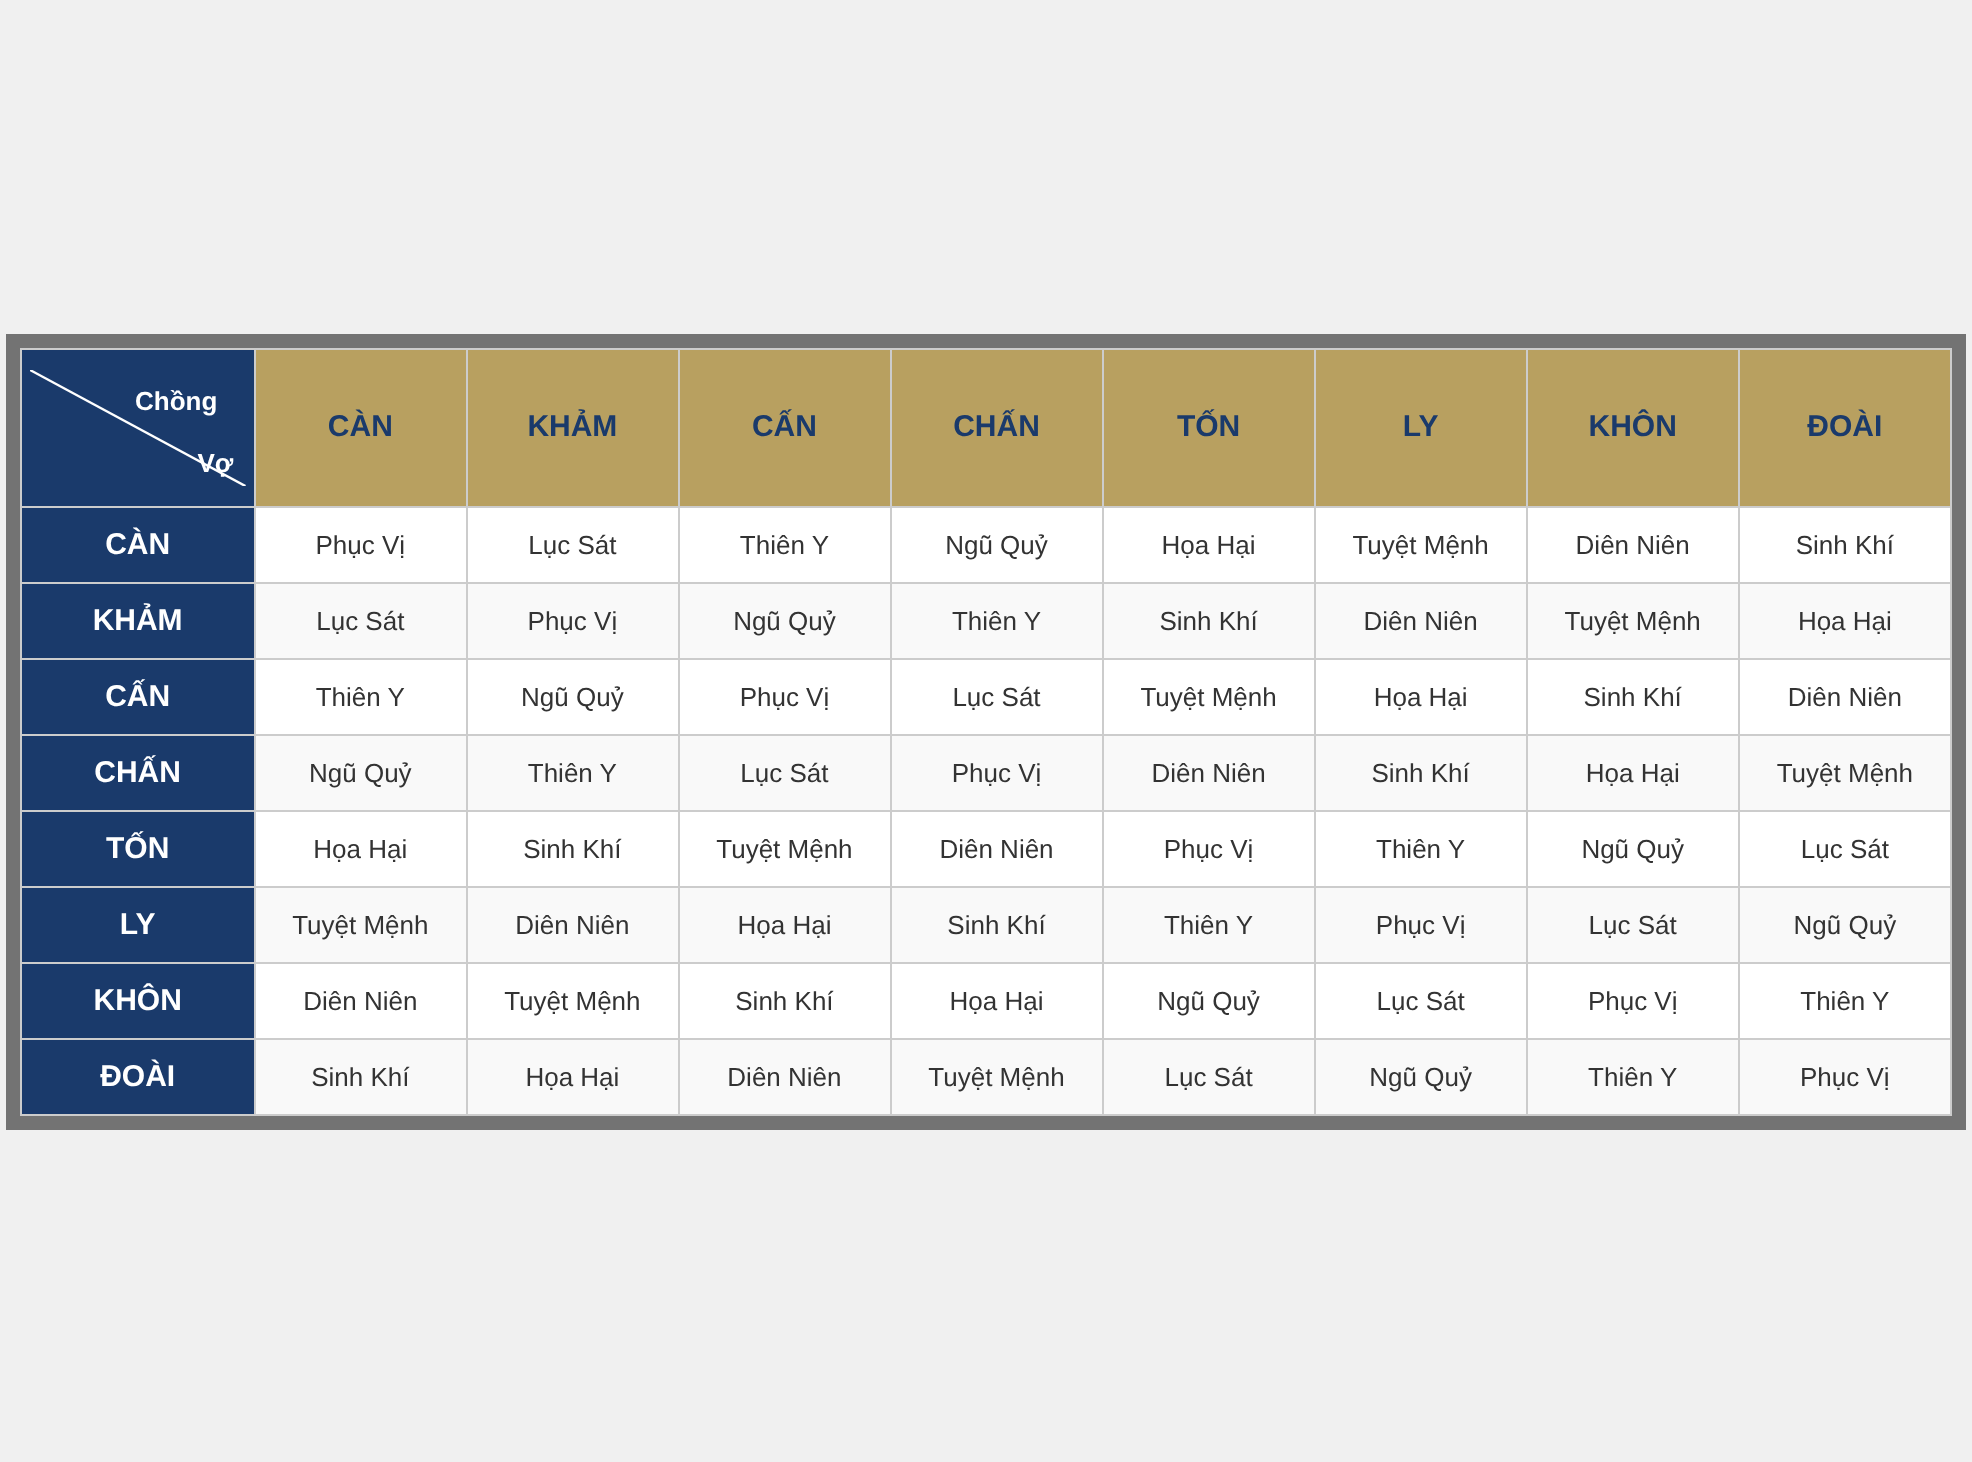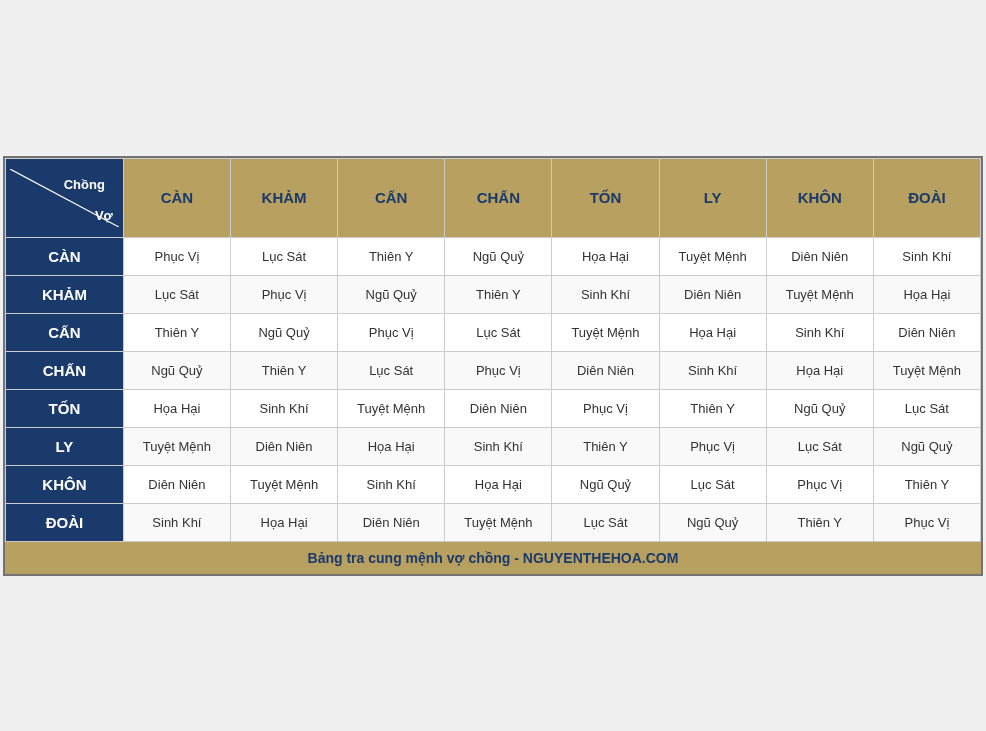--- a/index.html
+++ b/index.html
@@ -5,21 +5,21 @@
     * { box-sizing: border-box; margin: 0; padding: 0; }
     body {
       background: #f0f0f0;
       display: flex;
       justify-content: center;
       align-items: center;
       min-height: 100vh;
       font-family: Arial, sans-serif;
     }
     .table-wrapper {
-      border: 2px solid #737373;
+      border: 7px solid #737373;
       background: #fca5a5;
       width: 980px;
     }
     table {
       width: 100%;
       border-collapse: collapse;
     }
     th, td {
       border: 1px solid #ccc;
       text-align: center;
@@ -197,16 +197,13 @@
           <td class="data-cell">Họa Hại</td>
           <td class="data-cell">Diên Niên</td>
           <td class="data-cell">Tuyệt Mệnh</td>
           <td class="data-cell">Lục Sát</td>
           <td class="data-cell">Ngũ Quỷ</td>
           <td class="data-cell">Thiên Y</td>
           <td class="data-cell">Phục Vị</td>
         </tr>
       </tbody>
   </table>
-  <div class="footer-bar">
-    <span>Bảng tra cung mệnh vợ chồng - NGUYENTHEHOA.COM</span>
-  </div>
 </div>
 
 </body></html>

